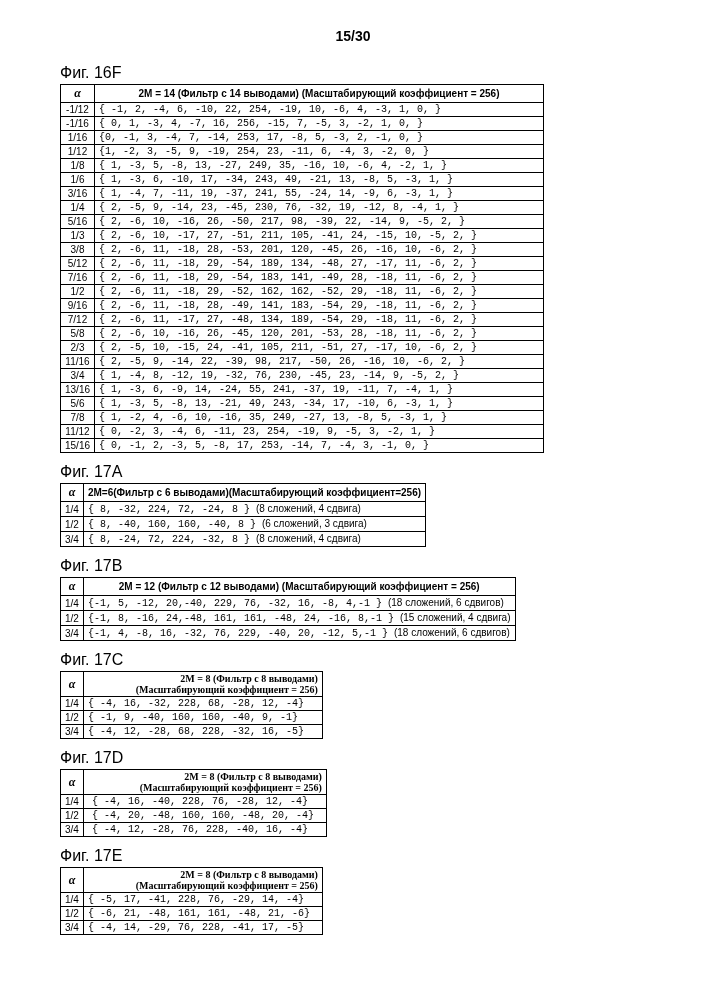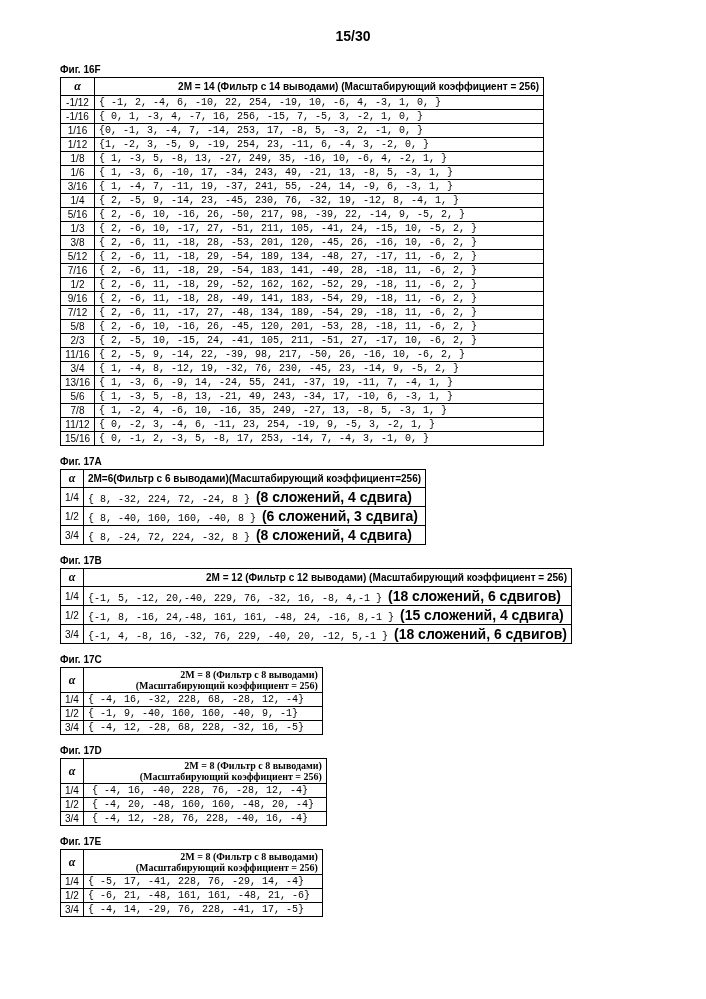--- a/index.html
+++ b/index.html
@@ -13,22 +13,22 @@
     box-sizing: border-box;
   }
   .page-number {
     text-align: center;
     font-size: 14px;
     font-weight: bold;
     margin-bottom: 20px;
     margin-top: 8px;
   }
   .fig-label {
-    font-size: 10px;
-    font-weight: bold;
+    font-size: 16px;
+    font-weight: normal;
     margin: 10px 0 2px 0;
   }
   table {
     border-collapse: collapse;
     margin-bottom: 4px;
   }
   td, th {
     border: 1px solid #000;
     padding: 1px 4px;
     font-size: 10px;
@@ -43,30 +43,30 @@
     text-align: center;
     white-space: nowrap;
   }
   .coef-col {
     white-space: nowrap;
     font-family: "Courier New", monospace;
     font-size: 10px;
     padding: 1px 4px;
   }
   .hdr-coef {
-    text-align: right;
+    text-align: center;
   }
   .hdr-coef-center {
     text-align: right;
     font-family: Liberation Serif, serif;
   }
   .ann {
-    font-weight: bold;
+    font-weight: normal;
     font-family: Arial, sans-serif;
-    font-size: 14px;
+    font-size: 10px;
   }
   .t16f td.coef-col { min-width: 440px; }
   .t17a td.coef-col { min-width: 300px; }
   .t17b td.coef-col { min-width: 420px; }
   .t17c td.coef-col { min-width: 230px; }
   .t17d td.coef-col { min-width: 230px; padding-left: 8px; }
   .t17e td.coef-col { min-width: 230px; }
   .alpha-sym { font-family: 'Times New Roman', serif; font-style: italic; font-size:12px;}
 </style>
 </head>

